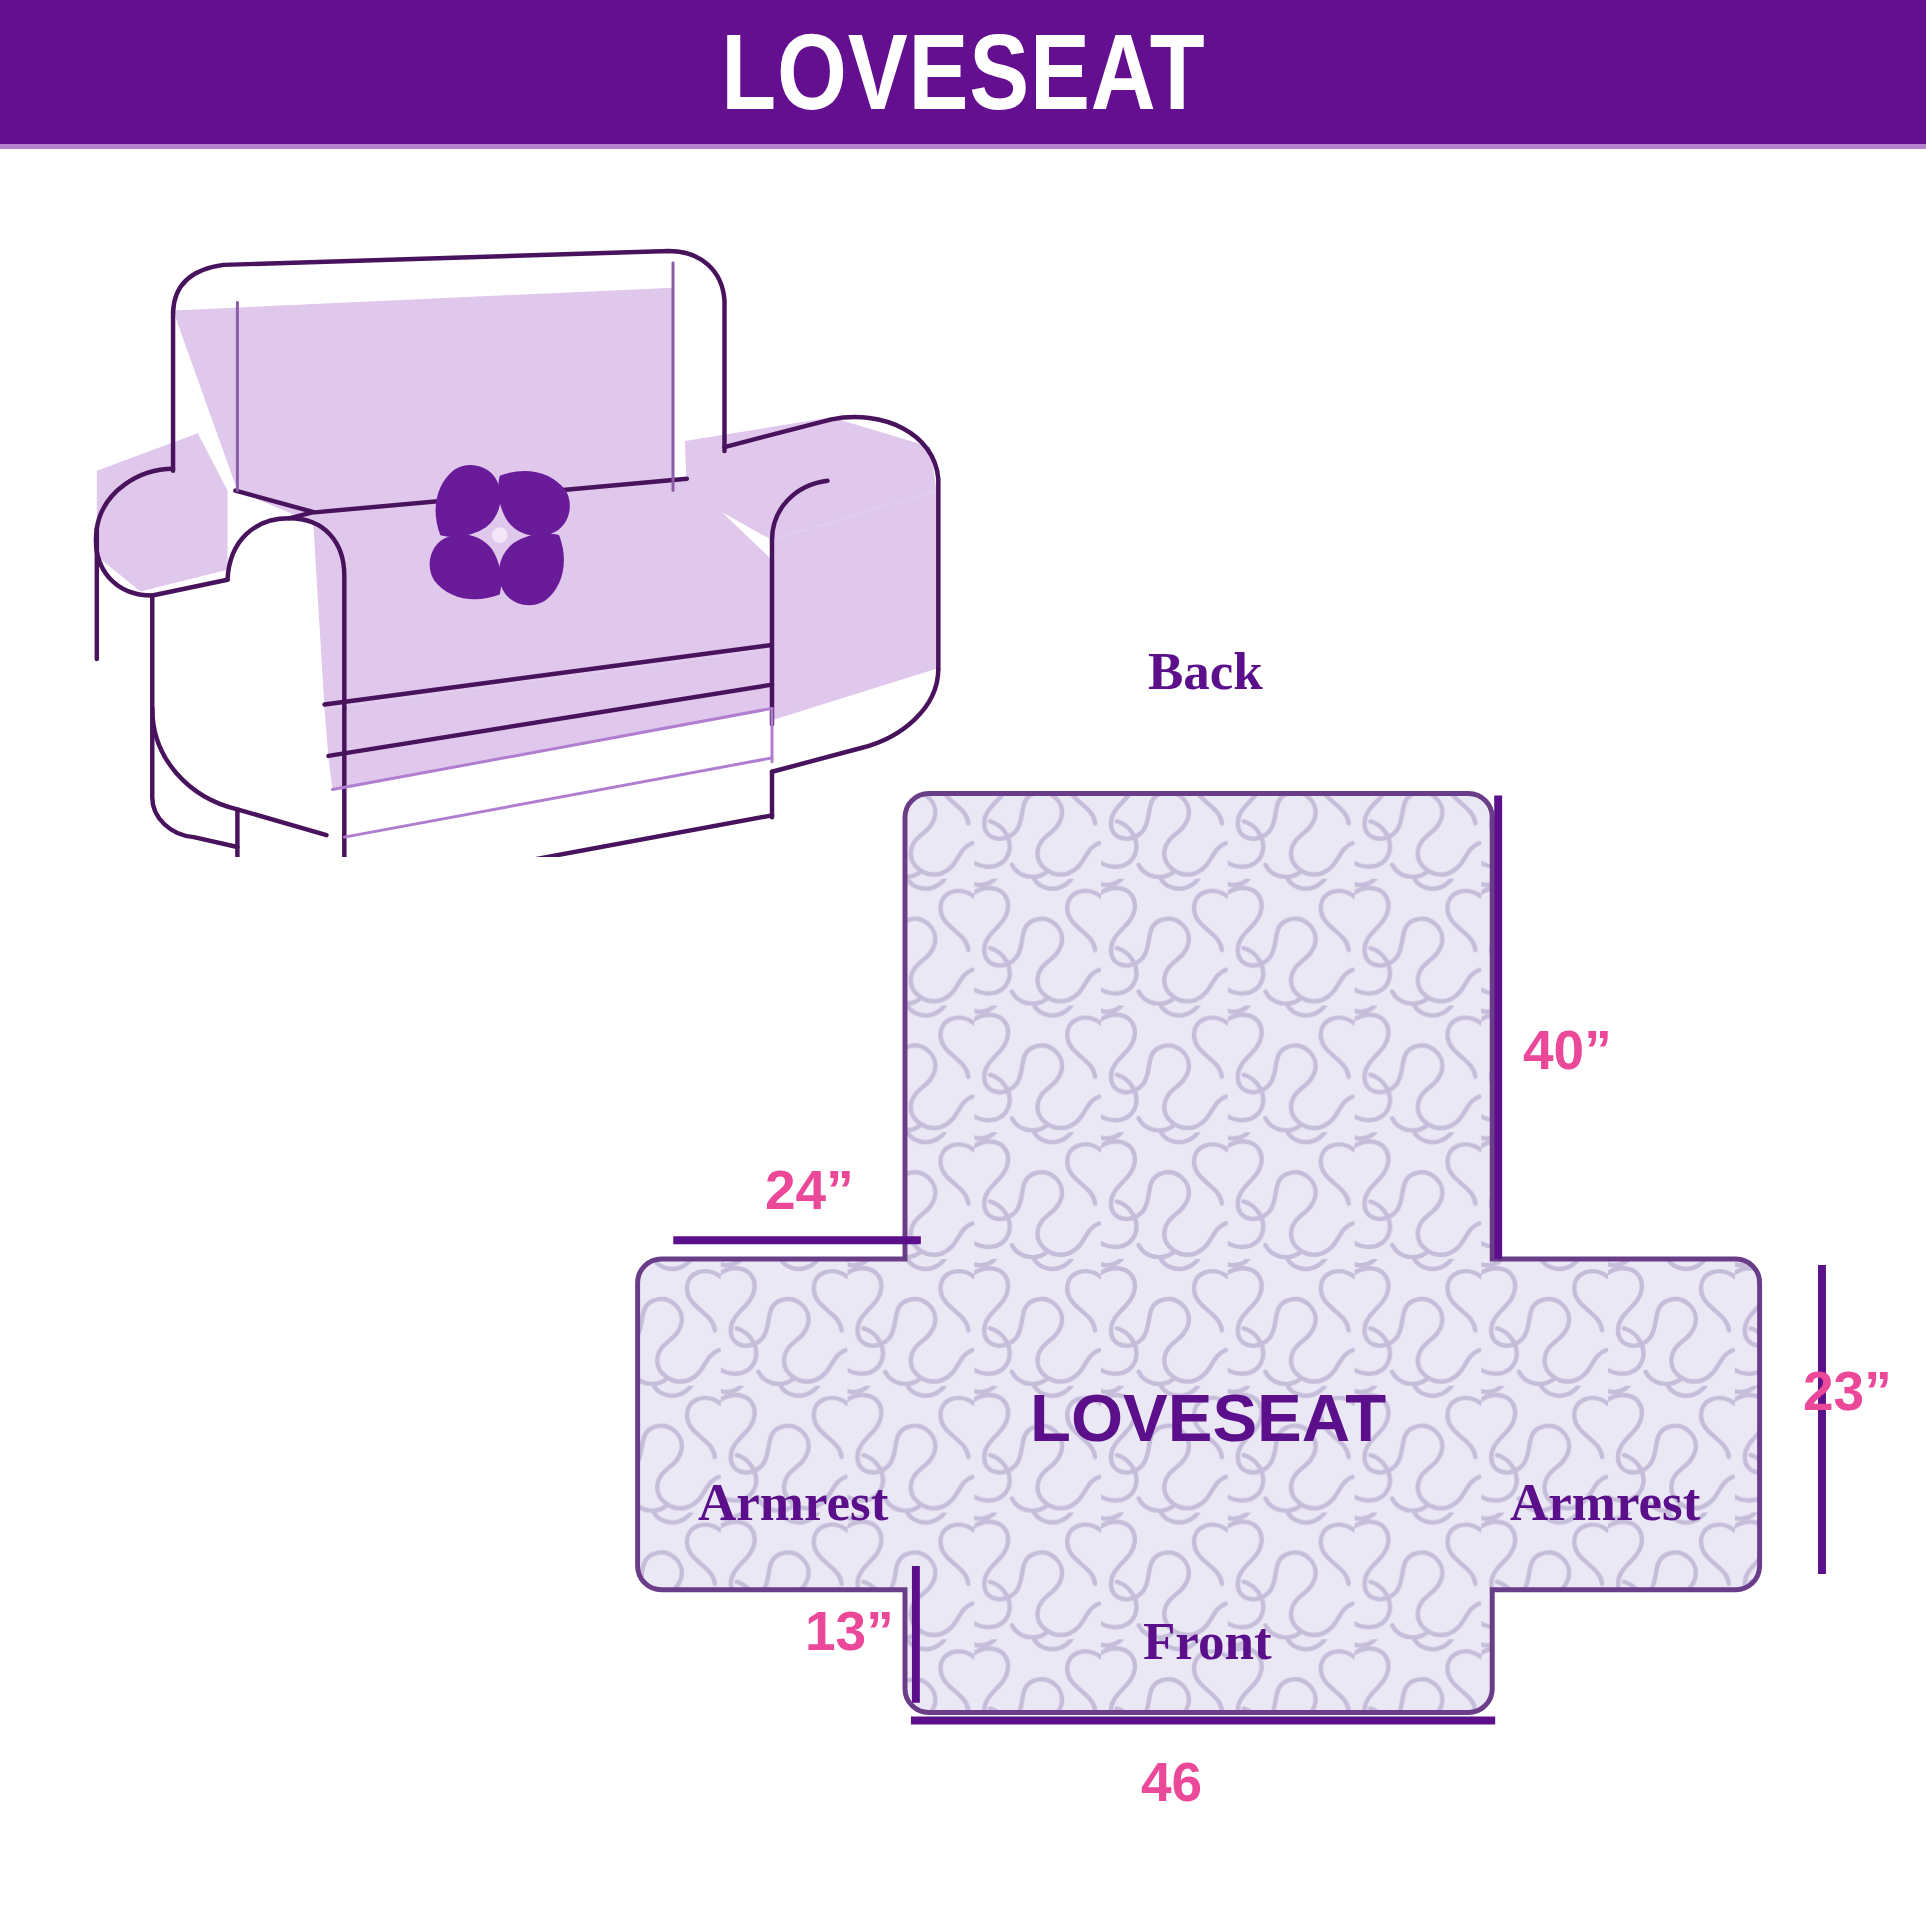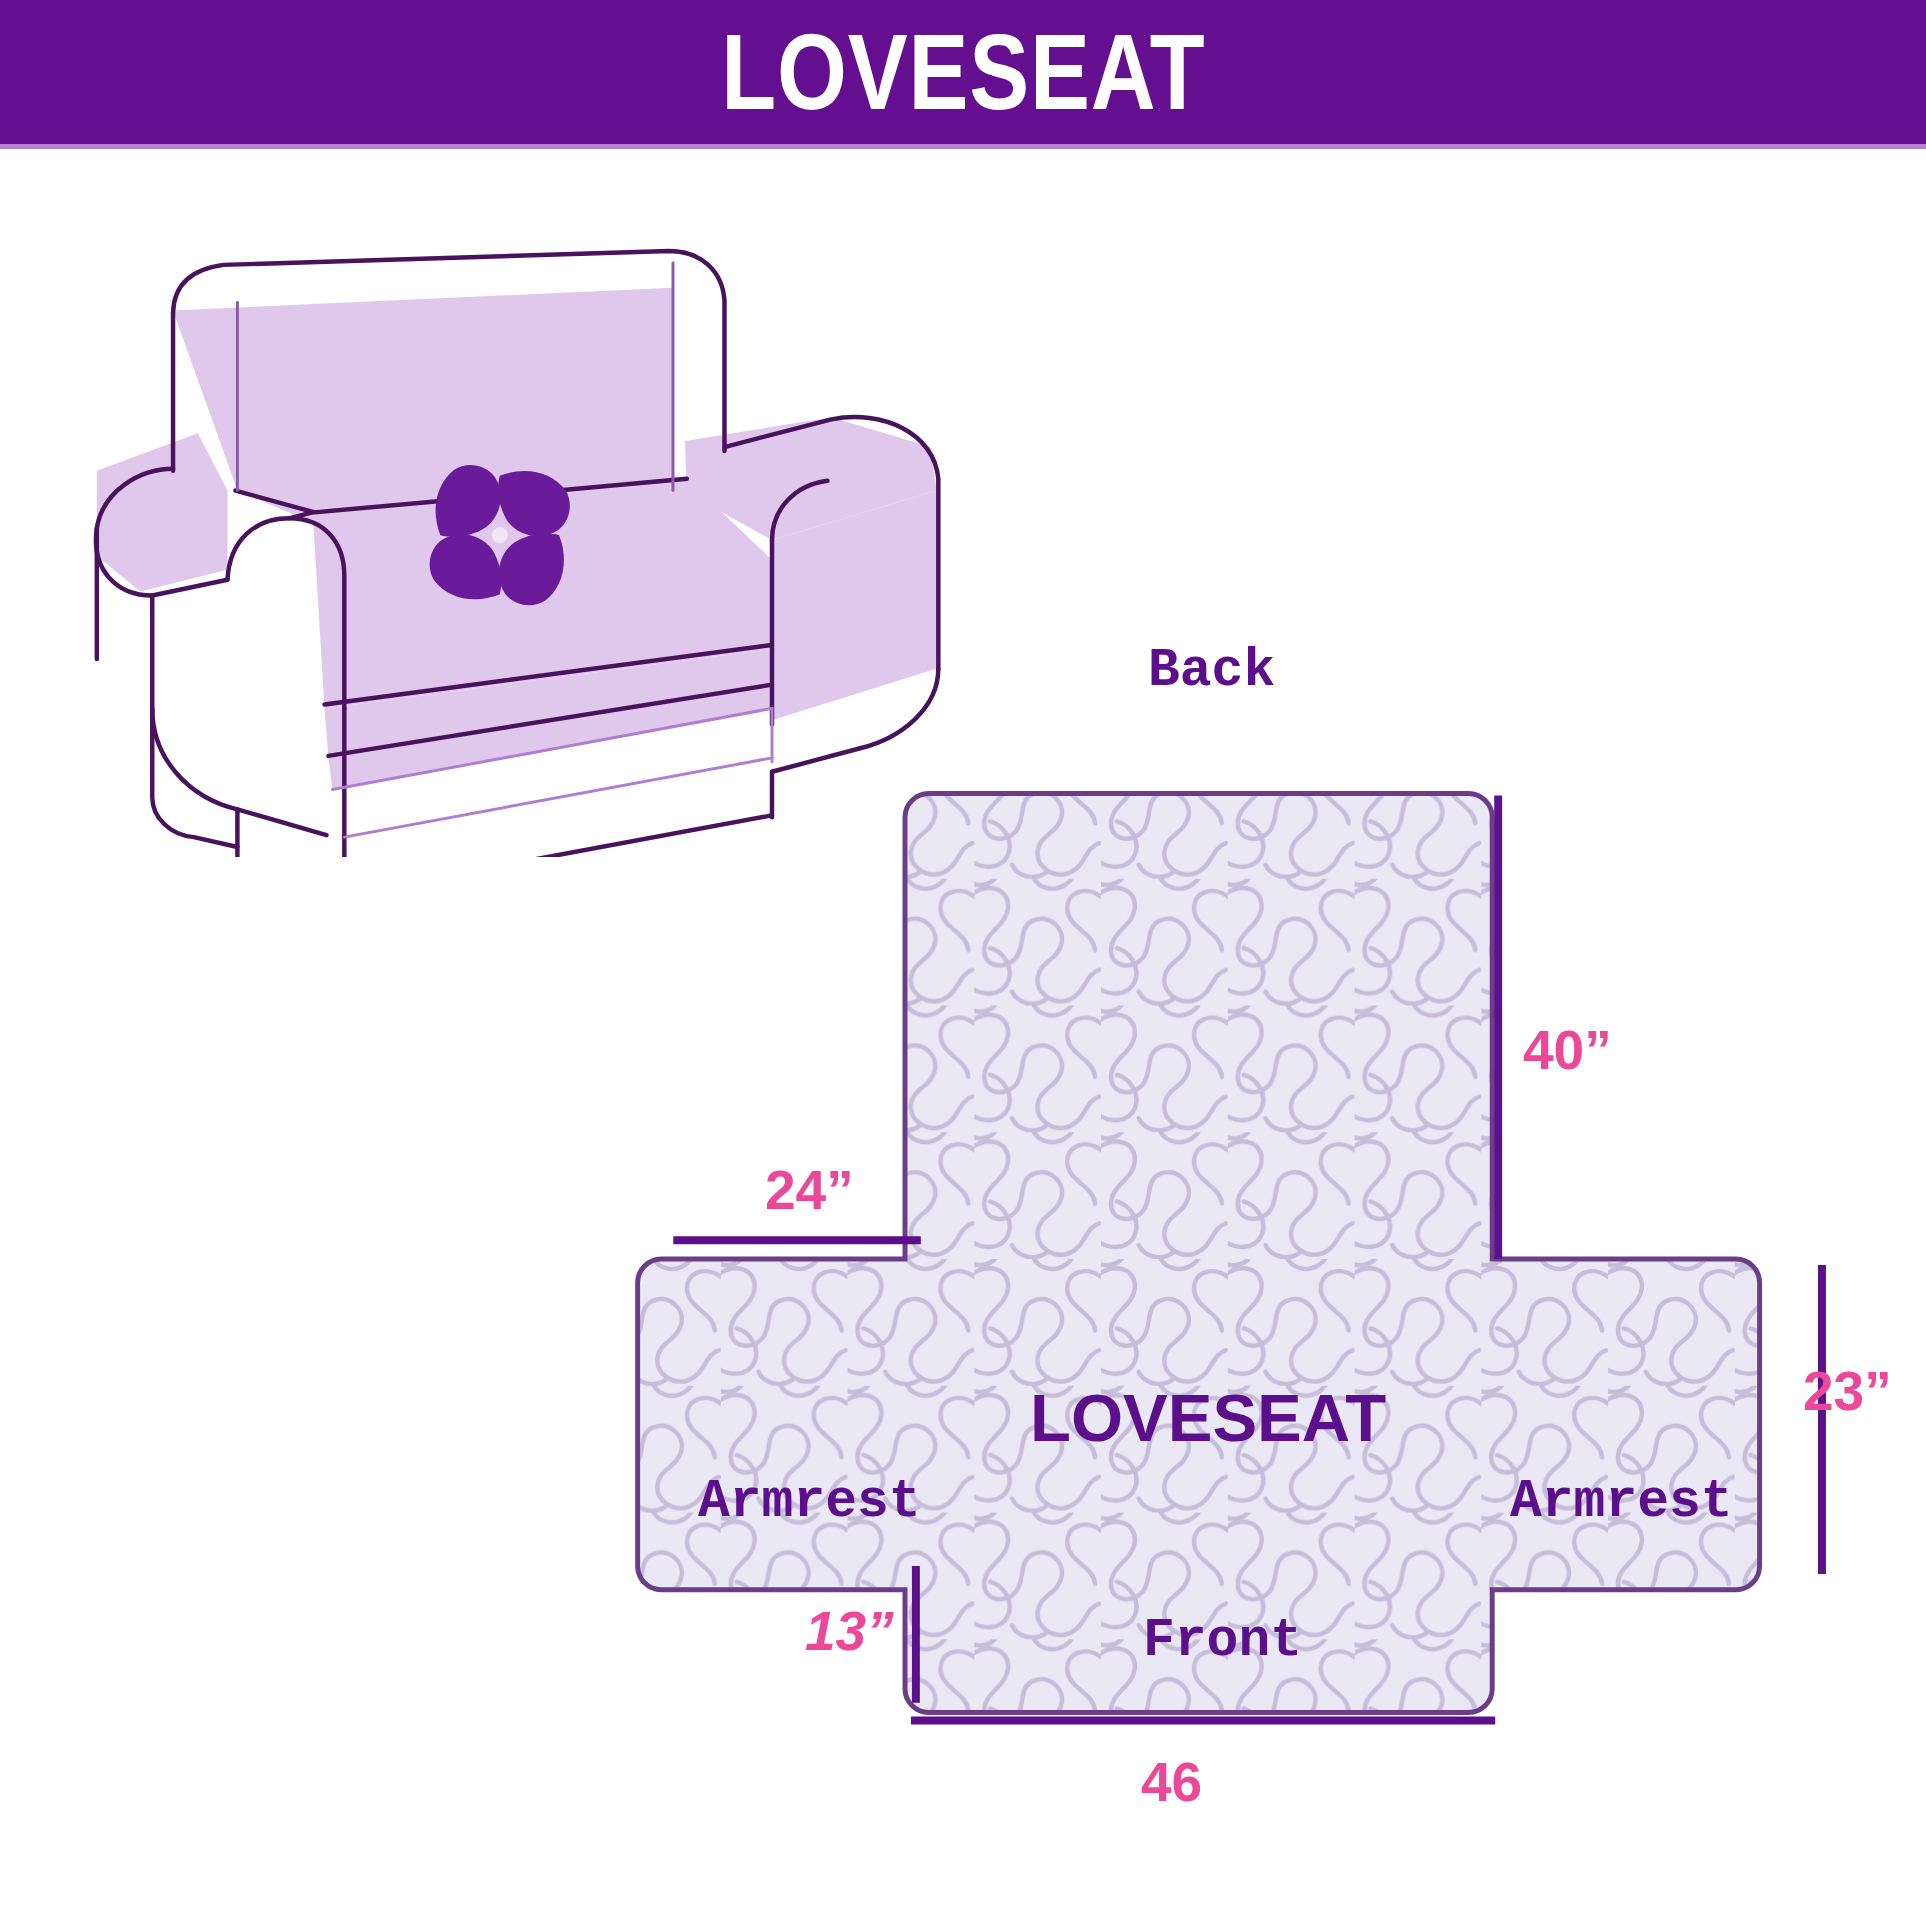--- a/index.html
+++ b/index.html
@@ -76,21 +76,21 @@
     color: #ec4899;
     font-family: "Liberation Sans", sans-serif;
     font-weight: bold;
     font-size: 55px;
     line-height: 1;
     white-space: nowrap;
   }
   .panel-label {
     position: absolute;
     color: #5B0F8B;
-    font-family: Liberation Mono, monospace;
+    font-family: Liberation Serif, serif;
     font-weight: bold;
     font-size: 53px;
     line-height: 1;
     white-space: nowrap;
   }
   #label-center {
     position: absolute;
     color: #5B0F8B;
     font-family: "Liberation Sans", sans-serif;
     font-weight: bold;
@@ -102,21 +102,21 @@
   
   #label-back   { left: 1148px; top: 645px; }
   #label-front  { left: 1143px; top: 1615px; }
   #label-armrest-left  { left: 698px; top: 1476px; }
   #label-armrest-right { left: 1510px; top: 1476px; }
   #label-center { left: 1030px; top: 1384px; }
 
   #dim-24 { left: 765px; top: 1163px; }
   #dim-40 { left: 1523px; top: 1023px; }
   #dim-23 { left: 1772px; top: 1364px; margin-left: 31px; }
-  #dim-13 { left: 805px; top: 1604px; font-style: italic; }
+  #dim-13 { left: 805px; top: 1604px; }
   #dim-46 { left: 1141px; top: 1755px; }
 </style>
 </head>
 <body>
 
 <div id="page">
 
   <div id="header-banner">
     <div id="header-title">LOVESEAT</div>
   </div>

